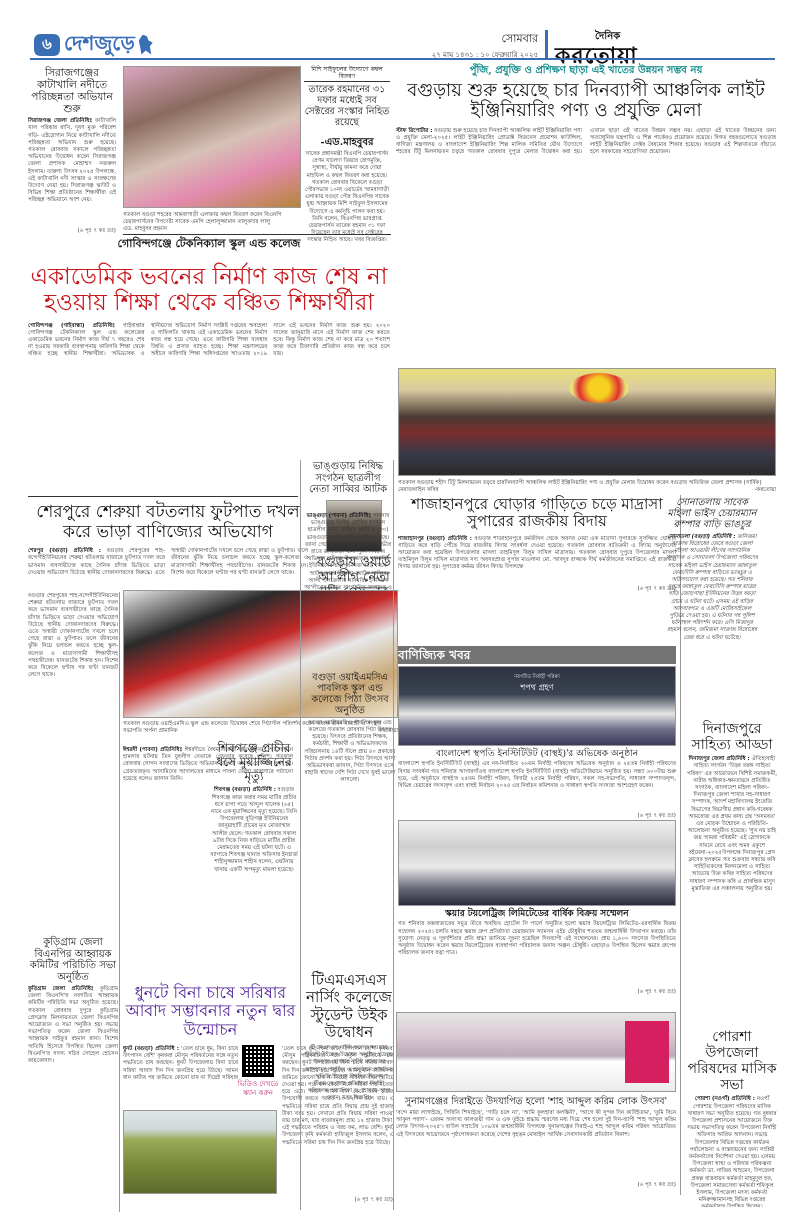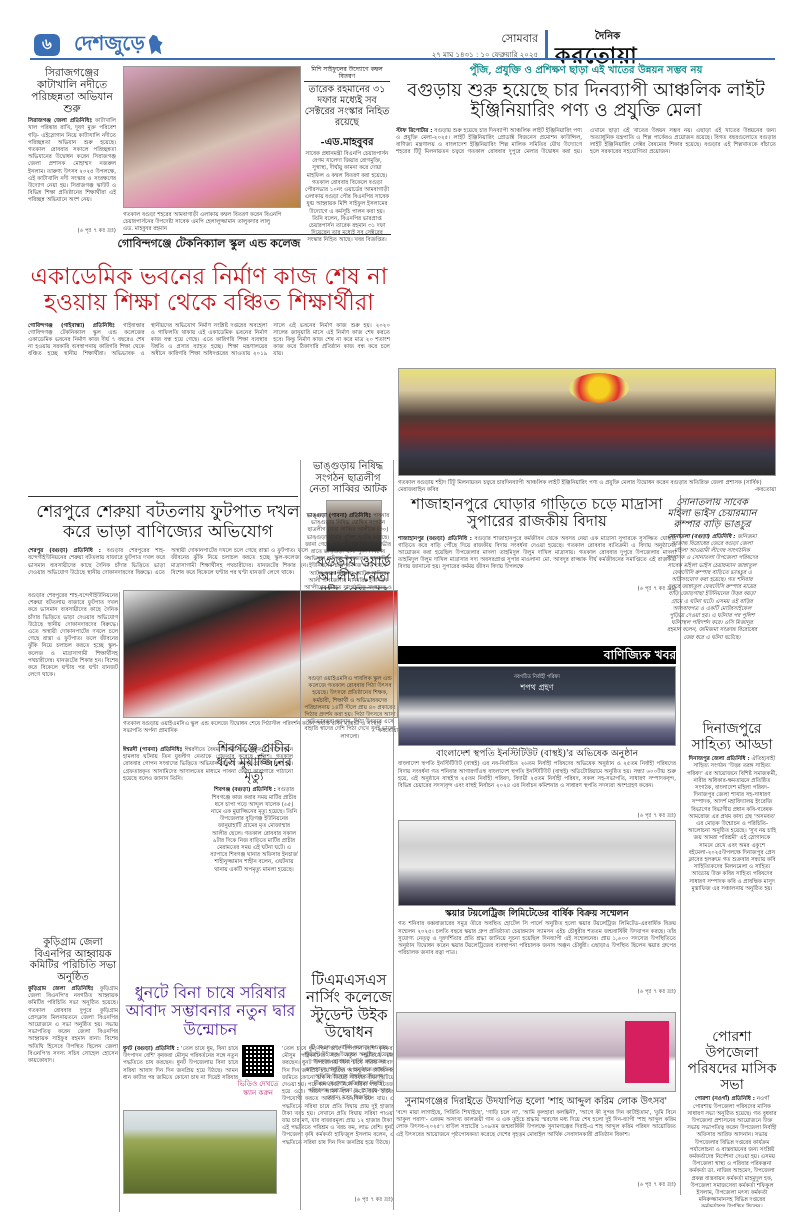--- a/index.html
+++ b/index.html
@@ -1,42 +1,42 @@
 <!DOCTYPE html>
 <html><head>
 <meta charset="utf-8">
 <style>
   * { box-sizing: border-box; margin: 0; padding: 0; }
   body { width: 800px; height: 1229px; background: #fff; font-family: "DejaVu Sans", sans-serif; color: #111; overflow: hidden; position: relative; }
   .abs { position: absolute; }
   .masthead { left: 0; top: 0; width: 800px; height: 46px; }
   .sec-logo { left: 34px; top: 28px; display: flex; align-items: center; gap: 4px; color: #3a6fb5; }
   .sec-num { width: 26px; height: 22px; background: #3a6fb5; color: #fff; border-radius: 6px; display:flex; align-items:center; justify-content:center; font-weight: bold; font-size: 15px; }
-  .sec-name { font-size: 20px; font-weight: bold; color: #3a6fb5; margin-left: 10px; }
+  .sec-name { font-size: 20px; font-weight: bold; color: #3a6fb5; }
   .map-shape { width: 14px; height: 20px; background: #3a6fb5; clip-path: polygon(30% 0, 60% 10%, 70% 30%, 100% 40%, 80% 60%, 90% 100%, 50% 80%, 20% 100%, 10% 60%, 0 30%); }
   .date-block { right: 262px; top: 30px; text-align: right; }
   .day { font-size: 11px; color: #222; }
   .date { font-size: 7px; color: #333; }
   .vbar { left: 545px; top: 30px; width: 3px; height: 28px; background: #3a6fb5; }
   .brand { left: 555px; top: 28px; }
   .brand-small { font-size: 10px; font-weight: bold; margin-left: 40px; }
   .brand-big { font-size: 22px; font-weight: 900; letter-spacing: 1px; line-height: 1; }
   .topline { left: 30px; top: 58px; width: 745px; height: 2px; background: #3a6fb5; }
 
   .hl { font-family: "DejaVu Serif", serif; line-height: 1.15; text-align: center; }
   .body-txt { font-size: 5.5px; line-height: 7.2px; color: #333; text-align: justify; overflow: hidden; }
   .byline { font-weight: bold; color: #111; }
   .photo { background: linear-gradient(135deg,#b8a7a0,#6e5f6a 40%,#c7b9a8 70%,#8b7d76); border: 1px solid #999; }
   .caption { font-size: 5.5px; color: #333; line-height: 7px; }
   .rule { background: #333; height: 1px; }
   .vrule { background: #999; width: 1px; }
   .red { color: #c8161d; }
   .blue { color: #4c1d95; }
   .teal { color: #0e8a8a; }
-  .banner { background: #000000; color: #fff; text-align: right; font-weight: bold; }
+  .banner { background: #737373; color: #fff; text-align: left; font-weight: bold; }
   .qr { background: repeating-linear-gradient(90deg,#000 0 2px,#fff 2px 4px), repeating-linear-gradient(0deg,#000 0 2px,#fff 2px 4px); background-blend-mode: multiply; border: 2px solid #000; }
   .pink { color: #c21a6b; font-size: 7px; text-align: center; line-height: 9px; }
 </style>
 </head>
 <body>
 
 <div class="abs masthead">
   <div class="abs sec-logo">
     <span class="sec-num">৬</span>
     <span class="sec-name">দেশজুড়ে</span>
@@ -210,20 +210,21 @@
     <span>নওগাঁ পোরশায় উপজেলা পরিষদের মাসিক সাধারণ সভা অনুষ্ঠিত হয়েছে। গত বুধবার উপজেলা প্রশাসনের আয়োজনে উক্ত সভায় সভাপতিত্ব করেন উপজেলা নির্বাহী অফিসার আরিফ আদনান। সভায় উপজেলার বিভিন্ন দপ্তরের কার্যক্রম পর্যালোচনা ও বাস্তবায়নের জন্য সংশ্লিষ্ট কর্মকর্তাদের নির্দেশনা দেওয়া হয়। এসময় উপজেলা স্বাস্থ্য ও পরিবার পরিকল্পনা কর্মকর্তা ডা. নাজির আহমেদ, উপজেলা প্রকল্প বাস্তবায়ন কর্মকর্তা মাহমুদুল হক, উপজেলা সমাজসেবা কর্মকর্তা শফিকুল ইসলাম, উপজেলা মৎস্য কর্মকর্তা মনিরুজ্জামানসহ বিভিন্ন দপ্তরের কর্মকর্তাবৃন্দ উপস্থিত ছিলেন।</span>
   </div>
 </div>
 
 <div class="abs photo" style="left:123px;top:590px;width:275px;height:128px;background:linear-gradient(160deg,#e8e8e8 0%,#2b2b2b 25%,#c62828 45%,#e8e8e8 60%,#c9a777 80%,#f0e6d2 100%);"></div>
 <div class="abs caption" style="left:123px;top:720px;width:275px;">
   <span>গতকাল বগুড়ায় ওয়াইএমসিএ স্কুল এন্ড কলেজে উদ্বোধন শেষে পিঠাস্টল পরিদর্শন করেন অধ্যক্ষ রবিন মারান্ডী ও সংস্থার সভাপতি অর্পনা প্রামানিক</span>
   <span style="float:right">করতোয়া</span>
 </div>
 <div class="abs" style="left:304px;top:672px;width:92px;">
+  <div class="hl" style="font-size:9.5px;">বগুড়া ওয়াইএমসিএ পাবলিক স্কুল এন্ড কলেজে পিঠা উৎসব অনুষ্ঠিত</div>
   <div class="body-txt" style="height:200px;text-align:center;margin-top:3px;">বগুড়া ওয়াইএমসিএ পাবলিক স্কুল এন্ড কলেজে গতকাল রোববার পিঠা উৎসব হয়েছে। উৎসবে প্রতিষ্ঠানের শিক্ষক, কর্মচারী, শিক্ষার্থী ও অভিভাবকদের পরিচালনায় ১৪টি স্টলে প্রায় ৪০ প্রকারের পিঠার প্রদর্শন করা হয়। পিঠা উৎসবে আসা অভিভাবকরা জানান, পিঠা উৎসবে এসে বাহারি স্বাদের দেশি পিঠা দেখে খুবই ভালো লাগলো।</div>
 </div>
 
 <div class="abs" style="left:123px;top:742px;width:170px;">
   <div class="body-txt" style="height:62px;margin-top:4px;">
     <span class="byline">ঈশ্বরদী (পাবনা) প্রতিনিধিঃ</span>
     <span>ঈশ্বরদীতে বৈষম্যবিরোধী ছাত্র-জনতার আন্দোলনে হামলার ঘটনায় তিন যুবলীগ নেতাকে গ্রেফতার করেছে পুলিশ। গতকাল রোববার গোপন সংবাদের ভিত্তিতে অভিযান চালিয়ে তাদের গ্রেফতার করা হয়। গ্রেফতারকৃত আসামিদের আদালতের মাধ্যমে পাবনা জেলা কারাগারে পাঠানো হয়েছে বলেও জানান তিনি।</span>
   </div>
 </div>
 

